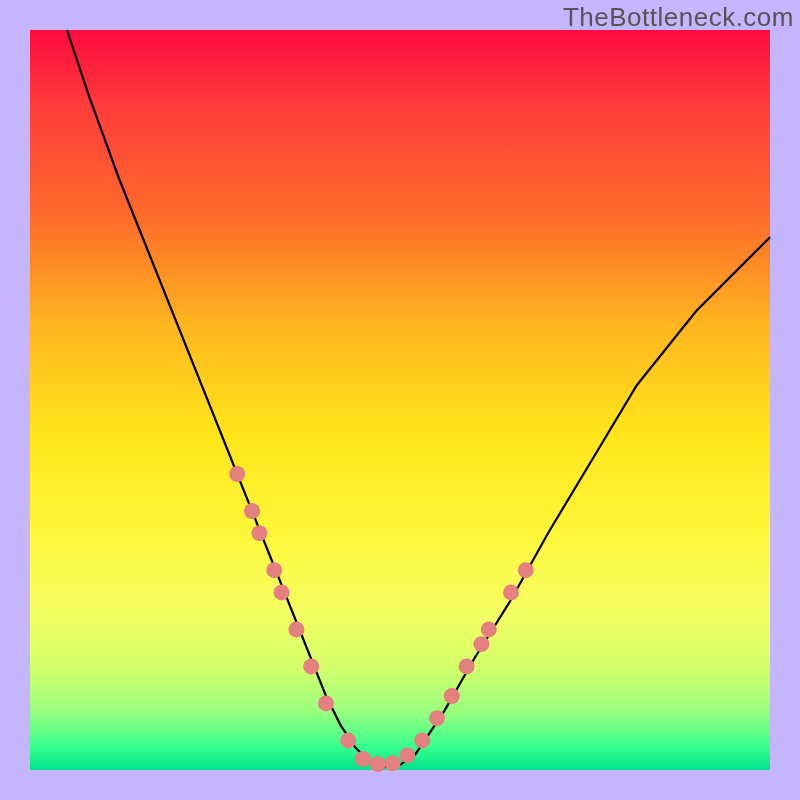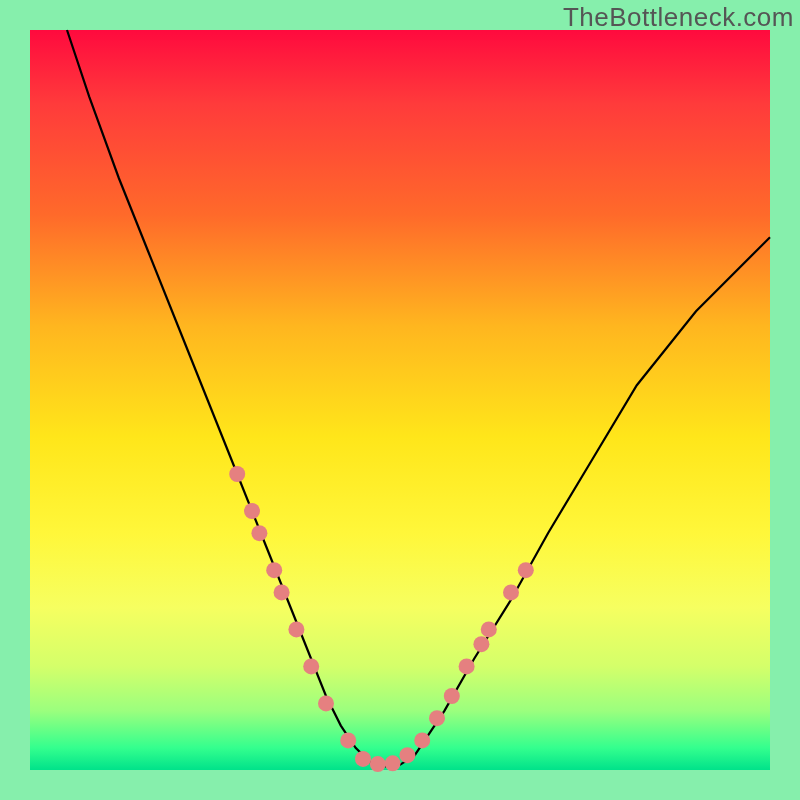--- a/index.html
+++ b/index.html
@@ -9,21 +9,21 @@
     height: 800px;
     overflow: hidden;
     background: #000;
     font-family: Arial, Helvetica, sans-serif;
   }
   .frame {
     position: absolute;
     top: 0; left: 0;
     width: 800px;
     height: 800px;
-    background: #86efac;
+    background: #c4b5fd;
   }
   .plot-area {
     position: absolute;
     top: 30px;
     left: 30px;
     width: 740px;
     height: 740px;
     
     background: linear-gradient(to bottom,
       #ff0a3e 0%,

